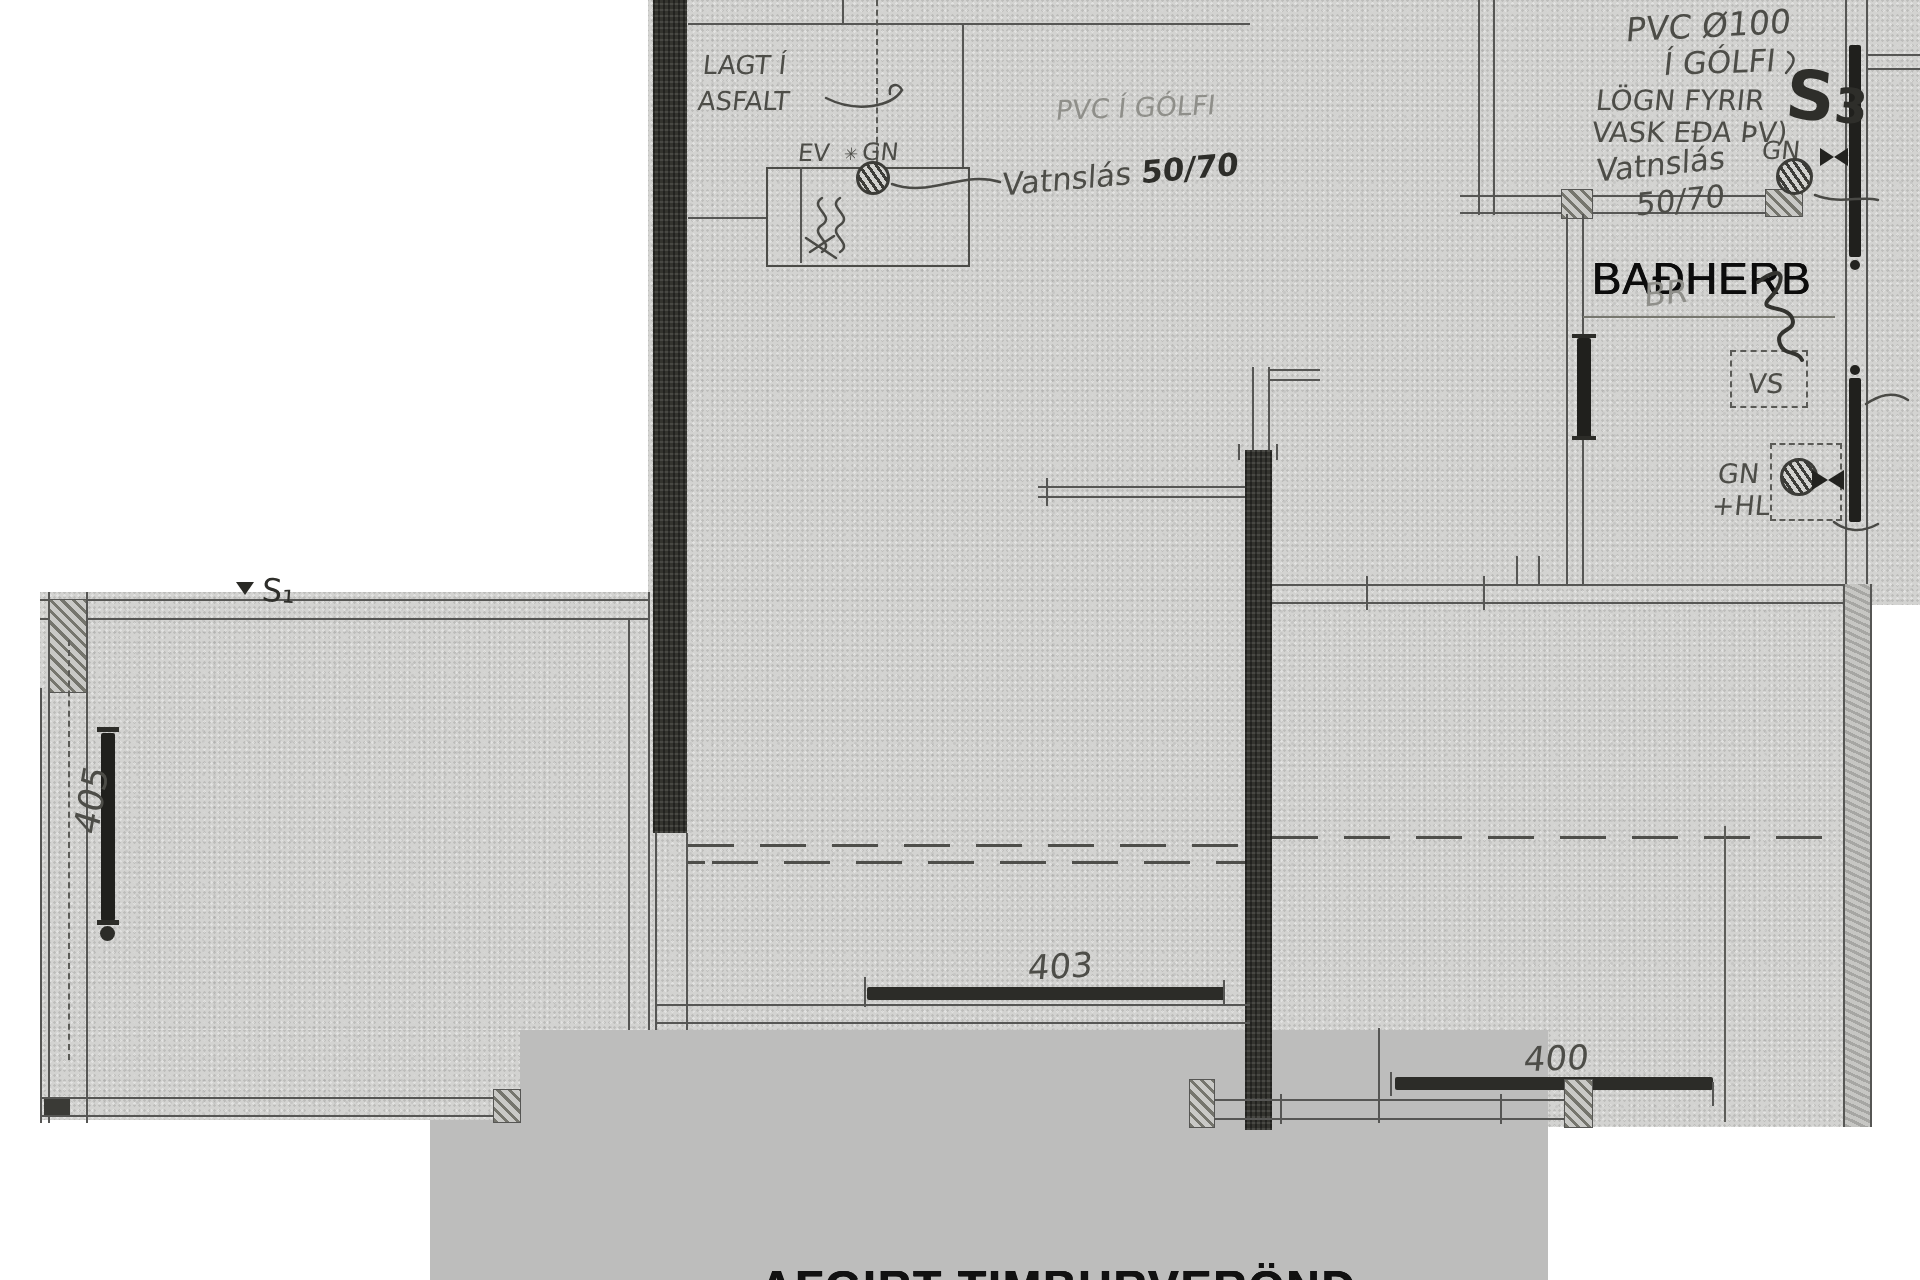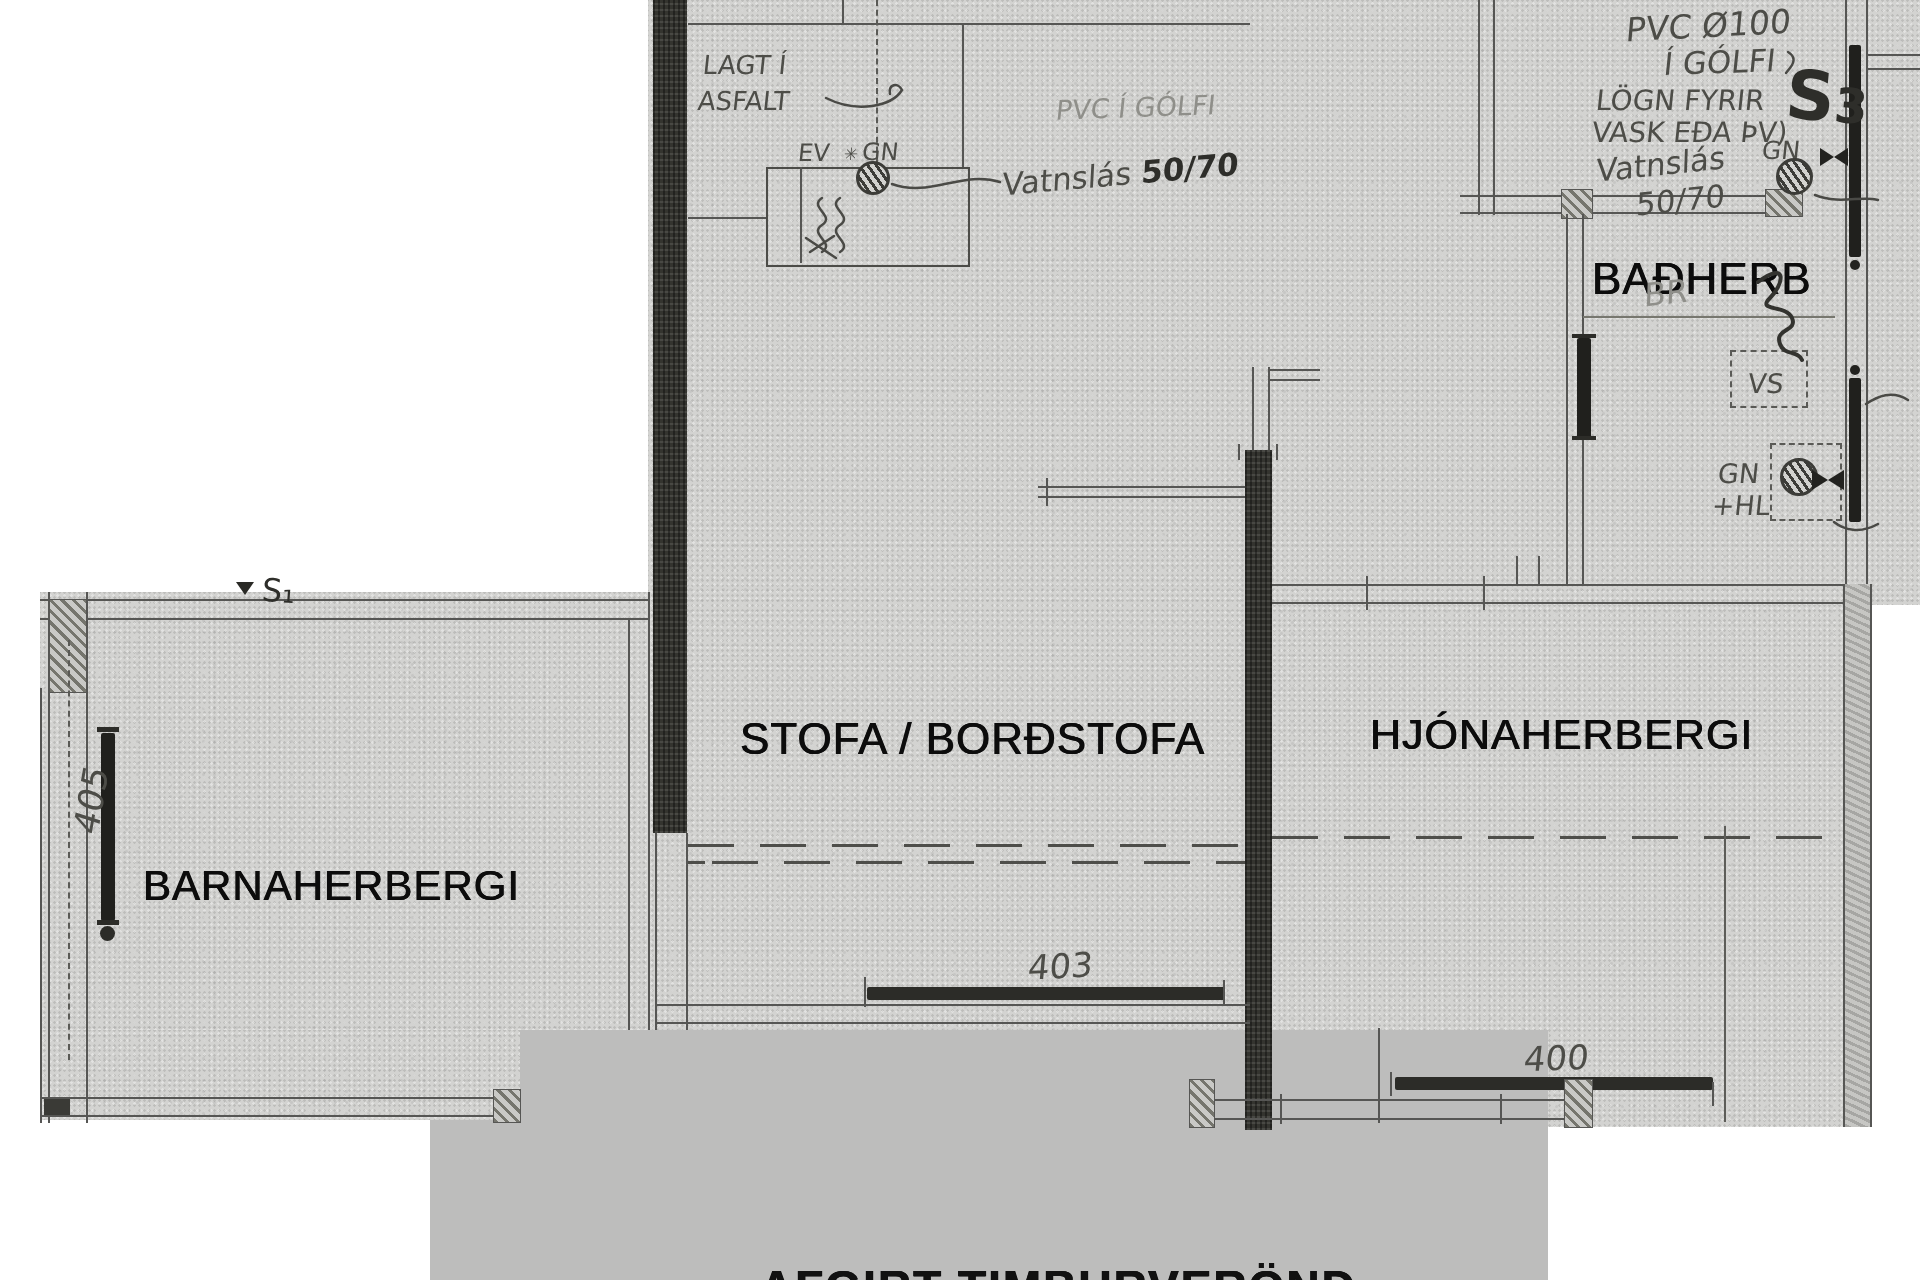--- a/index.html
+++ b/index.html
@@ -120,37 +120,35 @@
   <div class="abs hl" style="left:1038px;top:496px;width:234px;"></div>
   <div class="abs vl" style="left:1046px;top:478px;height:28px;"></div>
   <div class="abs vl" style="left:1252px;top:367px;height:86px;"></div>
   <div class="abs vl" style="left:1268px;top:367px;height:86px;"></div>
   <div class="abs hl" style="left:1268px;top:369px;width:52px;"></div>
   <div class="abs hl" style="left:1268px;top:379px;width:52px;"></div>
   <div class="abs darkwall" style="left:1245px;top:450px;width:27px;height:680px;"></div>
   <div class="abs vl" style="left:1238px;top:444px;height:16px;"></div>
   <div class="abs vl" style="left:1276px;top:444px;height:16px;"></div>
 
-  <div class="abs room" style="left:740px;top:714px;font-size:44px;">STOFA / BORÐSTOFA</div>
   <div class="abs dashlong" style="left:688px;top:844px;width:557px;"></div>
   <div class="abs dashlong" style="left:688px;top:861px;width:557px;background-position:24px 0;"></div>
   <div class="abs hl" style="left:655px;top:1004px;width:595px;"></div>
   <div class="abs hl" style="left:655px;top:1022px;width:595px;"></div>
   <div class="abs dimbar" style="left:867px;top:987px;width:358px;height:13px;"></div>
   <div class="abs vl" style="left:864px;top:977px;height:30px;"></div>
   <div class="abs vl" style="left:1223px;top:980px;height:26px;"></div>
   <div class="abs hand" style="left:1028px;top:946px;font-size:34px;transform:rotate(-3deg) skewX(-8deg);">403</div>
 
   <div class="abs hl" style="left:1272px;top:584px;width:596px;"></div>
   <div class="abs hl" style="left:1272px;top:602px;width:596px;"></div>
   <div class="abs vl" style="left:1366px;top:576px;height:34px;"></div>
   <div class="abs vl" style="left:1483px;top:576px;height:34px;"></div>
   <div class="abs vl" style="left:1516px;top:556px;height:30px;"></div>
   <div class="abs vl" style="left:1538px;top:556px;height:30px;"></div>
-  <div class="abs room" style="left:1370px;top:710px;font-size:43px;">HJÓNAHERBERGI</div>
   <div class="abs band" style="left:1843px;top:584px;width:29px;height:543px;"></div>
   <div class="abs dashlong" style="left:1272px;top:836px;width:573px;"></div>
   <div class="abs vl" style="left:1724px;top:826px;height:296px;width:1.6px;background:#5d5d59;"></div>
   <div class="abs vl" style="left:1378px;top:1028px;height:95px;"></div>
   <div class="abs hand" style="left:1524px;top:1038px;font-size:34px;transform:rotate(-2deg) skewX(-8deg);">400</div>
   <div class="abs dimbar" style="left:1395px;top:1077px;width:318px;height:13px;"></div>
   <div class="abs vl" style="left:1390px;top:1072px;height:24px;"></div>
   <div class="abs vl" style="left:1712px;top:1082px;height:24px;"></div>
   <div class="abs hl" style="left:1190px;top:1099px;width:402px;"></div>
   <div class="abs hl" style="left:1190px;top:1118px;width:402px;"></div>
@@ -166,21 +164,20 @@
   <div class="abs vl" style="left:48px;top:592px;height:531px;"></div>
   <div class="abs vl" style="left:86px;top:592px;height:531px;"></div>
   <div class="abs hatch" style="left:50px;top:600px;width:36px;height:92px;"></div>
   <div class="abs vl" style="left:40px;top:688px;height:435px;"></div>
   <div class="abs dashv" style="left:68px;top:640px;height:420px;"></div>
   <div class="abs pipe" style="left:101px;top:733px;width:14px;height:188px;"></div>
   <div class="abs" style="left:97px;top:727px;width:22px;height:5px;background:#2c2c28;"></div>
   <div class="abs" style="left:97px;top:920px;width:22px;height:5px;background:#2c2c28;"></div>
   <div class="abs" style="left:100px;top:926px;width:15px;height:15px;border-radius:50%;background:#2c2c28;"></div>
   <div class="abs hand" style="left:58px;top:780px;font-size:35px;transform:rotate(-80deg) skewX(-8deg);">405</div>
-  <div class="abs room" style="left:143px;top:862px;font-size:42px;">BARNAHERBERGI</div>
   <div class="abs hl" style="left:40px;top:1097px;width:480px;"></div>
   <div class="abs hl" style="left:40px;top:1115px;width:480px;"></div>
   <div class="abs hatch" style="left:494px;top:1090px;width:26px;height:32px;"></div>
   <div class="abs" style="left:44px;top:1099px;width:26px;height:16px;background:#3a3a36;"></div>
   <div class="abs vl" style="left:628px;top:620px;height:410px;"></div>
   <div class="abs vl" style="left:648px;top:592px;height:438px;"></div>
 
   <div class="abs room" style="left:760px;top:1260px;font-size:46px;font-weight:bold;letter-spacing:2px;color:#111;">AFGIRT TIMBURVERÖND</div>
 
   <svg class="abs" width="1920" height="1280" style="left:0;top:0;" viewBox="0 0 1920 1280">

